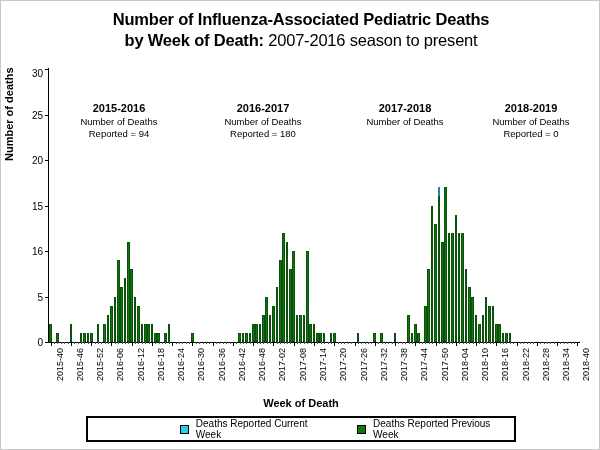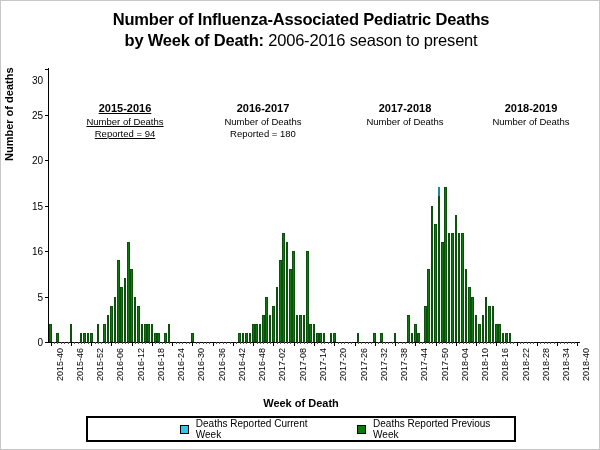--- a/index.html
+++ b/index.html
@@ -127,21 +127,21 @@
   .sw-prev{background:#0a7a0a;}
   .sw-cur{background:#2ec8ef;}
 </style>
 </head>
 <body>
 
 <div id="frame">
 
   <div id="title-block">
     <div class="title-line">Number of Influenza-Associated Pediatric Deaths</div>
-    <div class="title-line"><span>by Week of Death:</span><span class="title-sub"> 2006-2016 season to present</span></div>
+    <div class="title-line"><span>by Week of Death:</span><span class="title-sub"> 2007-2016 season to present</span></div>
   </div>
 
   <div id="ylabel">Number of deaths</div>
 
   <div id="axis-y"></div>
   <div id="axis-x"></div>
 
   <div id="plot">
     <div id="yticks">
         <div class="ytick" style="top: 273px;">0</div>
@@ -149,21 +149,21 @@
         <div class="ytick" style="top: 227.5px;">5</div>
         <div class="ytick-mark" style="top: 227.5px;"></div>
         <div class="ytick" style="top: 182px;">16</div>
         <div class="ytick-mark" style="top: 182px;"></div>
         <div class="ytick" style="top: 136.5px;">15</div>
         <div class="ytick-mark" style="top: 136.5px;"></div>
         <div class="ytick" style="top: 91px;">20</div>
         <div class="ytick-mark" style="top: 91px;"></div>
         <div class="ytick" style="top: 45.5px;">25</div>
         <div class="ytick-mark" style="top: 45.5px;"></div>
-        <div class="ytick" style="top: 11px;">30</div>
+        <div class="ytick" style="top: 4px;">30</div>
         <div class="ytick-mark" style="top: 0px;"></div>
       </div>
     <div id="bars">
         <div class="bar" style="left: 0.405096px; width: 2.6px; height: 18.2px;">
           <div class="seg-prev" style="height: 18.2px;"></div>
         </div>
         <div class="bar" style="left: 7.15669px; width: 2.6px; height: 9.1px;">
           <div class="seg-prev" style="height: 9.1px;"></div>
         </div>
         <div class="bar" style="left: 20.6599px; width: 2.6px; height: 18.2px;">
@@ -614,37 +614,38 @@
       <div class="xtick-label" style="left: 560.057px;">2018-34</div>
       <div class="xtick-minor" style="left: 559.433px;"></div>
       <div class="xtick-minor" style="left: 562.809px;"></div>
       <div class="xtick-minor" style="left: 566.185px;"></div>
       <div class="xtick-minor" style="left: 569.561px;"></div>
       <div class="xtick-minor" style="left: 572.936px;"></div>
       <div class="xtick-mark" style="left: 576.312px;"></div>
       <div class="xtick-label" style="left: 580.312px;">2018-40</div>
     </div>
   <div id="seasons">
-      <div class="season" style="left: 59px; top: 100px; text-decoration: underline;">
+      <div class="season" style="left: 53px; top: 100px;">
         <div class="season-name">2015-2016</div>
         <div class="season-count">Number of Deaths</div>
         <div class="season-count">Reported = 94</div>
       </div>
       <div class="season" style="left: 197px; top: 100px;">
         <div class="season-name">2016-2017</div>
         <div class="season-count">Number of Deaths</div>
         <div class="season-count">Reported = 180</div>
       </div>
       <div class="season" style="left: 339px; top: 100px;">
         <div class="season-name">2017-2018</div>
         <div class="season-count">Number of Deaths</div>
       </div>
       <div class="season" style="left: 465px; top: 100px;">
         <div class="season-name">2018-2019</div>
         <div class="season-count">Number of Deaths</div>
+        <div class="season-count">Reported = 0</div>
       </div>
     </div>
 
   <div id="xlabel">Week of Death</div>
 
   <div id="legend">
     <div class="legend-item second">
       <span class="swatch sw-cur"></span>
       <span>Deaths Reported Current Week</span>
     </div>

